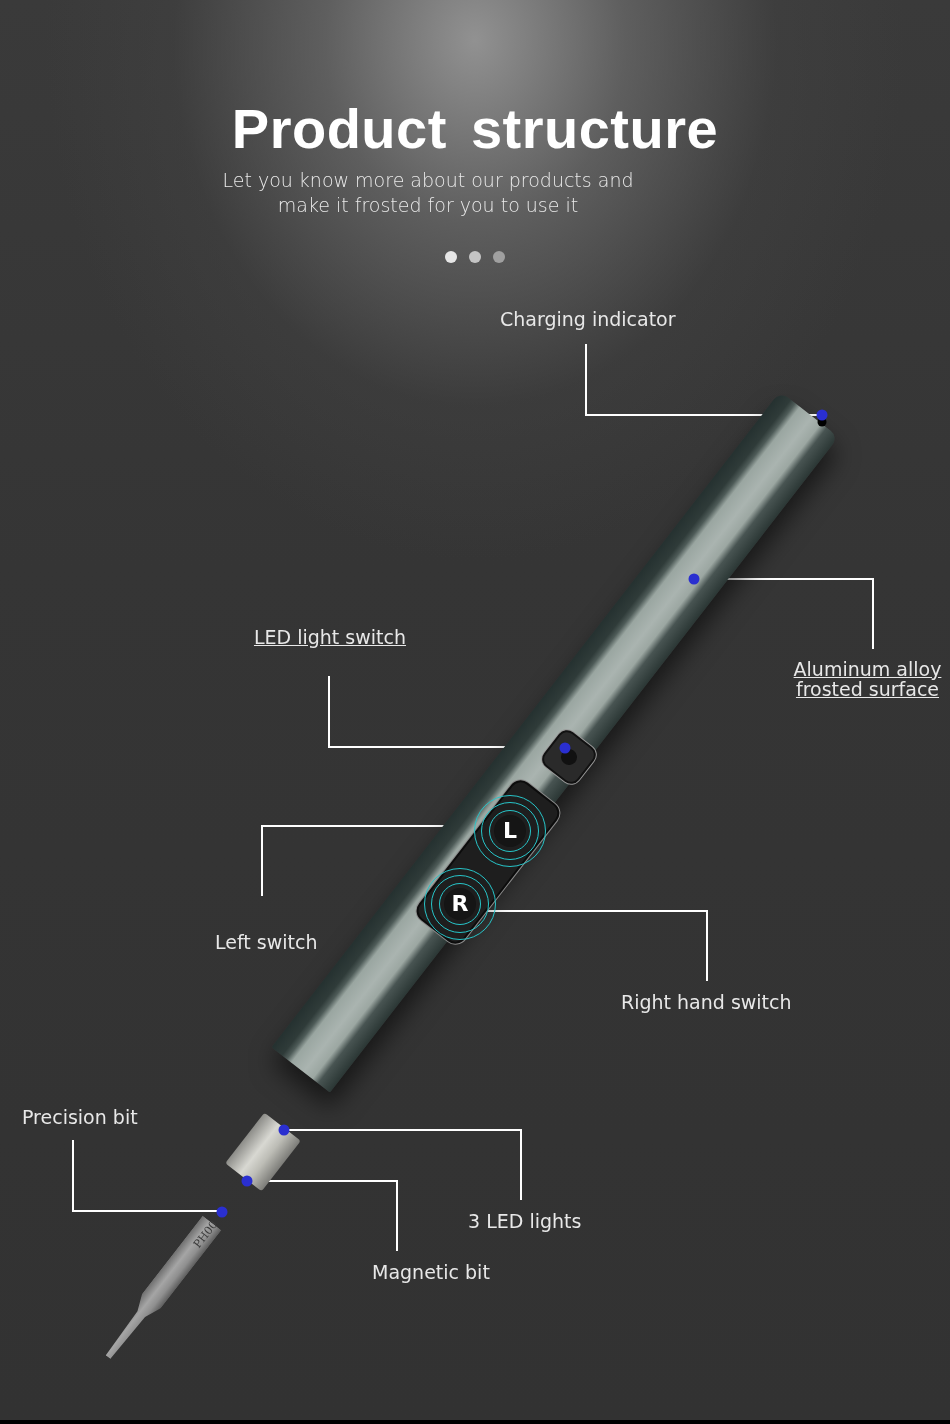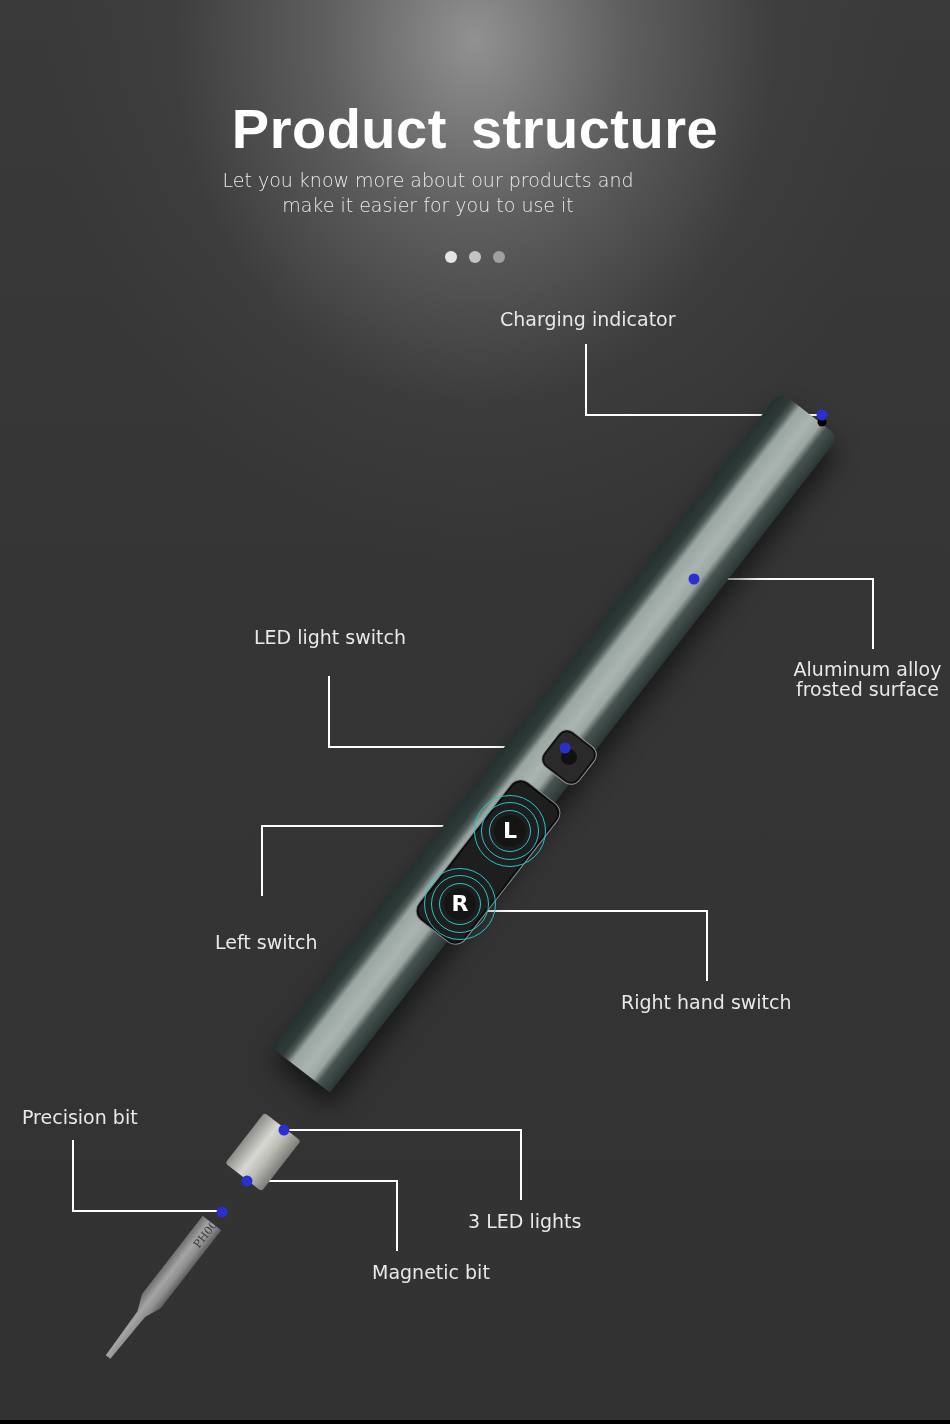--- a/index.html
+++ b/index.html
@@ -10,21 +10,21 @@
       radial-gradient(ellipse 430px 520px at 475px 40px, rgba(150,150,150,0.95) 0%, rgba(110,110,110,0.7) 35%, rgba(70,70,70,0.35) 70%, rgba(51,51,51,0) 100%),
       linear-gradient(180deg, #3a3a3a 0%, #353535 40%, #323232 100%); }
   .title { position:absolute; left:0; width:950px; top:68px; text-align:center; color:#fff;
     font-family:"Liberation Sans", sans-serif; font-weight:bold; font-size:56px; letter-spacing:0.5px; word-spacing:8px;margin-top:28px; }
   .subtitle { position:absolute; left:0; width:856px; top:168px; text-align:center; color:#eaeaea;
     font-size:19px; line-height:25px; font-weight:300; }
   .subtitle div { margin:0; }
   .dots { position:absolute; top:251px; left:445px; display:flex; gap:12px; }
   .dot { width:12px; height:12px; border-radius:50%; }
   .label { position:absolute; color:#e8e8e8; font-size:19px; line-height:20px; white-space:nowrap; }
-  .label.center { text-align:center; }
+  .label.center { text-align:center;text-decoration:underline; }
   .line { position:absolute; background:#ffffff; }
   .pin { position:absolute; width:11px; height:11px; border-radius:50%; background:#2a2fd0; transform:translate(-50%,-50%); z-index:5; }
   
   .pen { position:absolute; left:555px; top:742px; width:74px; height:830px;
     transform: translate(-50%,-50%) rotate(37.8deg); z-index:2;
     background: linear-gradient(90deg, #253130 0%, #2f3b39 18%, #4e5b58 26%, #9aa6a1 34%, #aab4b0 55%, #9ca7a2 70%, #485452 80%, #2b3735 100%);
     border-radius:10px 10px 2px 2px; box-shadow: 10px 12px 24px rgba(0,0,0,0.55); }
   .collar { position:absolute; width:46px; height:64px; left:263px; top:1152px;
     transform:translate(-50%,-50%) rotate(37.8deg); z-index:1;
     background: linear-gradient(90deg, #8c8c88 0%, #d8d8d2 40%, #bdbdb6 65%, #7c7c78 100%); border-radius:3px; }
@@ -44,21 +44,21 @@
   .charge-hole { position:absolute; left:822px; top:422px; width:9px; height:9px; border-radius:50%; background:#000; z-index:3; transform:translate(-50%,-50%); }
 </style>
 </head>
 <body>
 
 <div class="canvas">
 
   <div class="title">Product structure</div>
   <div class="subtitle">
     <div>Let you know more about our products and</div>
-    <div>make it easier for you to use it</div>
+    <div>make it frosted for you to use it</div>
   </div>
 
   <div class="dots">
     <span class="dot" style="background:#e6e6e6"></span>
     <span class="dot" style="background:#c4c4c4"></span>
     <span class="dot" style="background:#a0a0a0"></span>
   </div>
 
   <div class="collar"></div>
   <div class="pen"></div>

